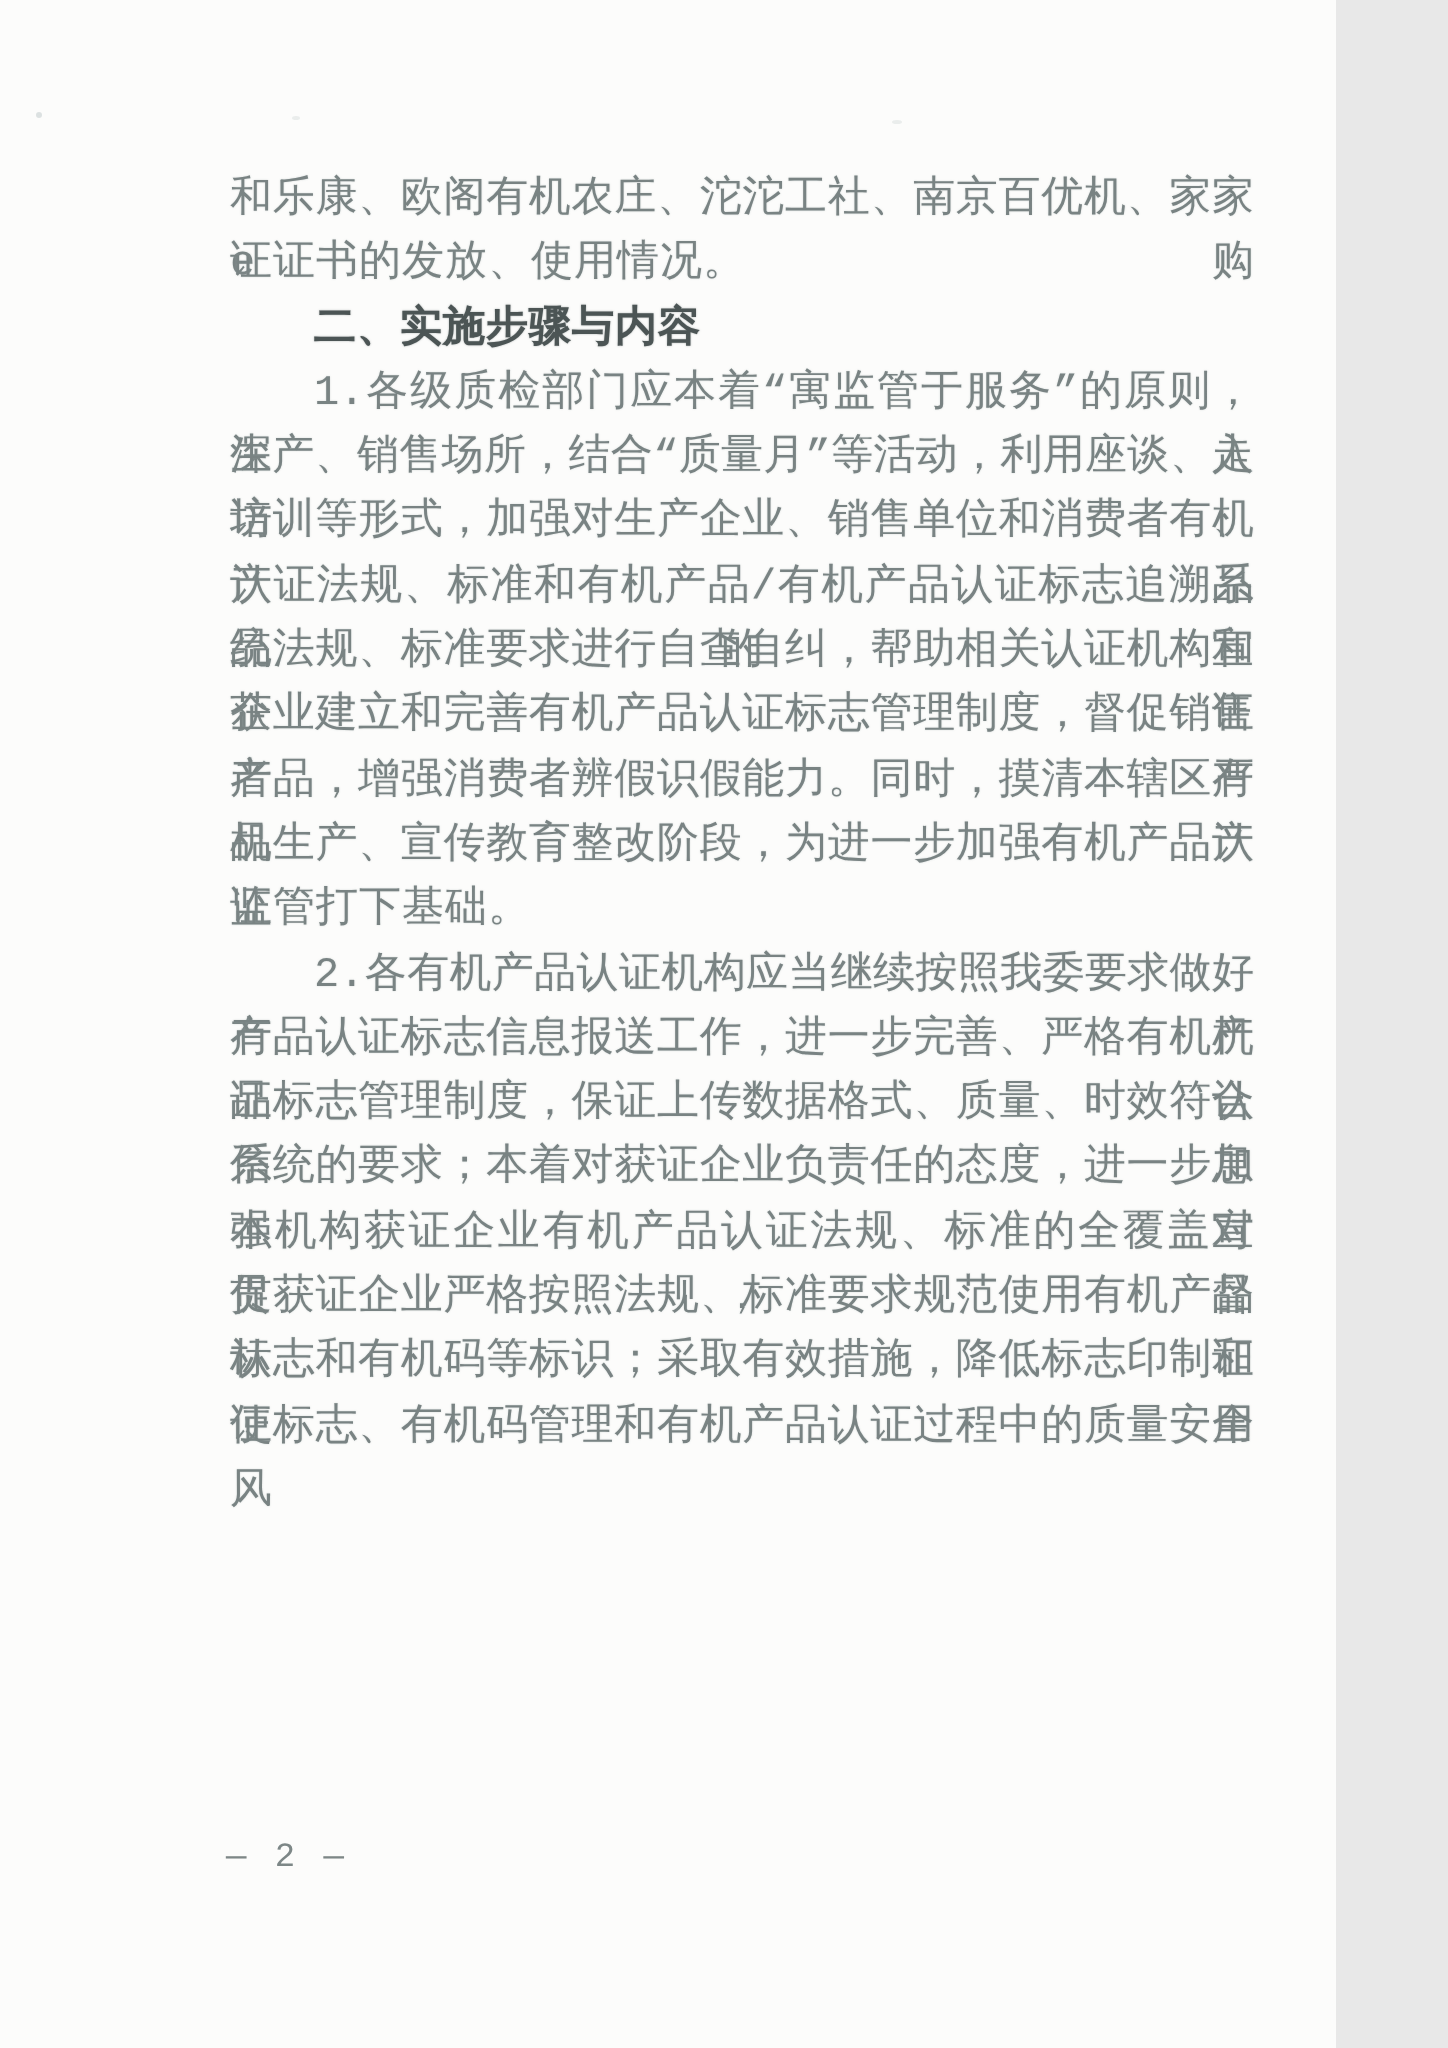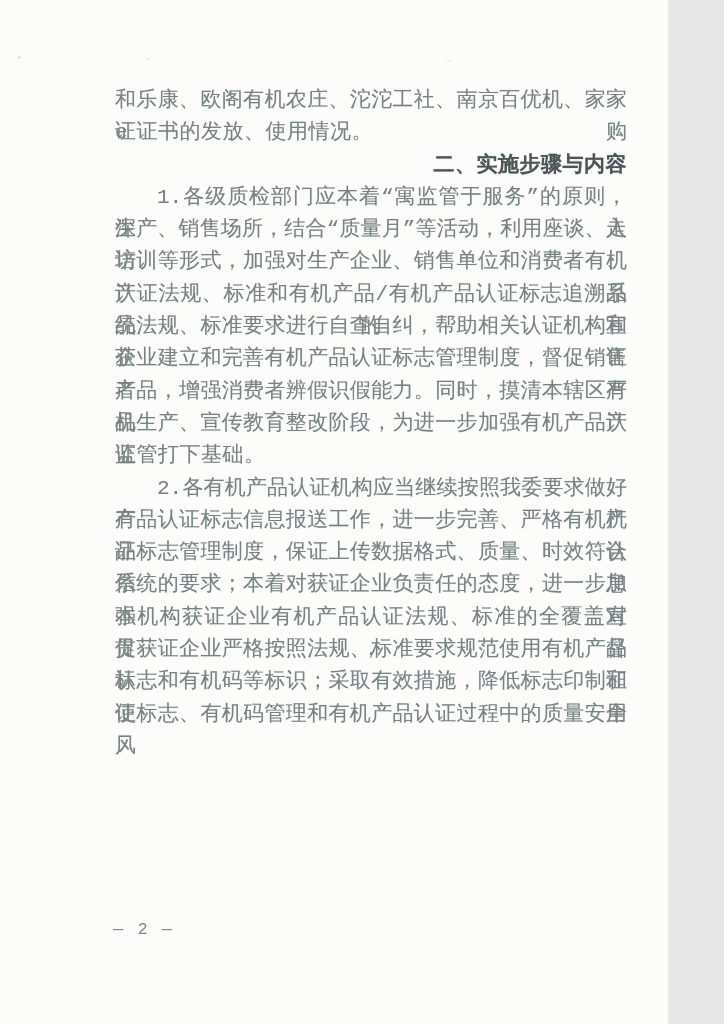--- a/index.html
+++ b/index.html
@@ -36,21 +36,20 @@
     text-align-last: justify;
     letter-spacing: 0;
   }
   .line.indent {
     text-indent: 42px;
   }
   .line.bold {
     font-weight: bold;
     color: #4c5555;
     text-shadow: 0 0 1px rgba(90,100,100,0.5);
-    text-align: right;
   }
   .page-number {
     position: absolute;
     left: 113px;
     top: 920px;
     font-size: 17px;
     color: #7d8787;
     letter-spacing: 2px;
   }
   .speck {

